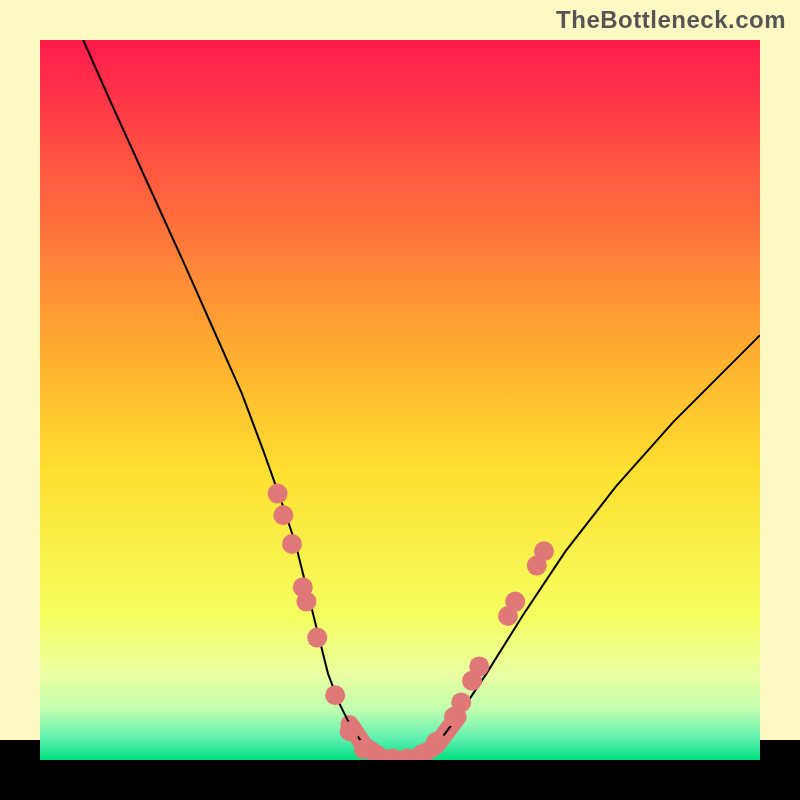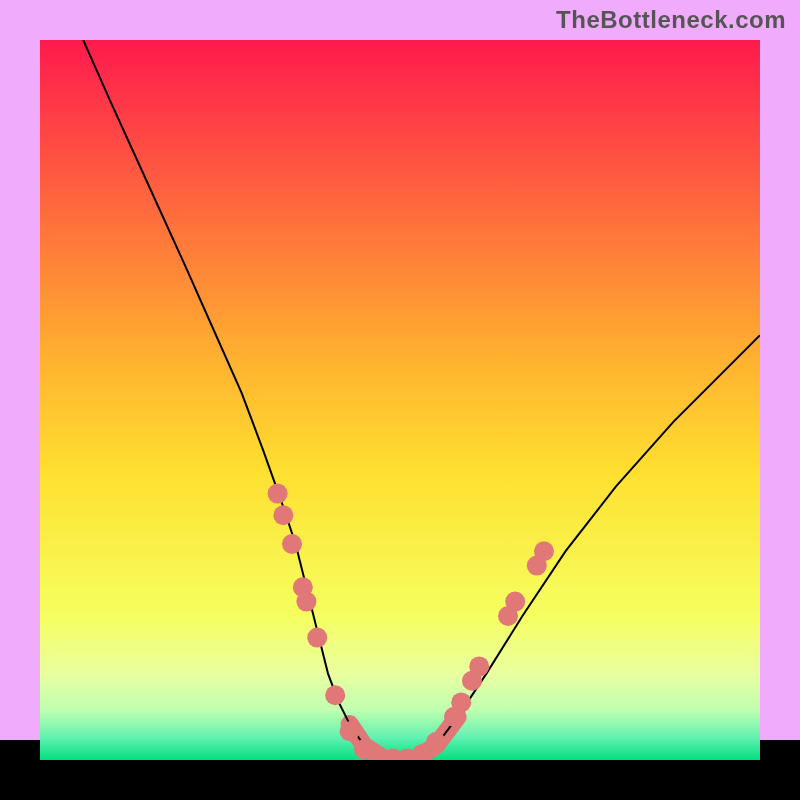--- a/index.html
+++ b/index.html
@@ -1,21 +1,21 @@
 <!DOCTYPE html>
 <html><head>
 <meta charset="utf-8">
 <style>
   * { margin: 0; padding: 0; box-sizing: border-box; }
   html, body { width: 800px; height: 800px; overflow: hidden; background: #000; }
   .container {
     position: relative;
     width: 800px;
     height: 740px;
-    background: #f0abfc;
+    background: #fef9c3;
   }
   .watermark {
     position: absolute;
     top: 6px;
     right: 14px;
     color: #555;
     font-family: Arial, Helvetica, sans-serif;
     font-size: 24px;
     font-weight: 600;
     letter-spacing: 0.5px;

